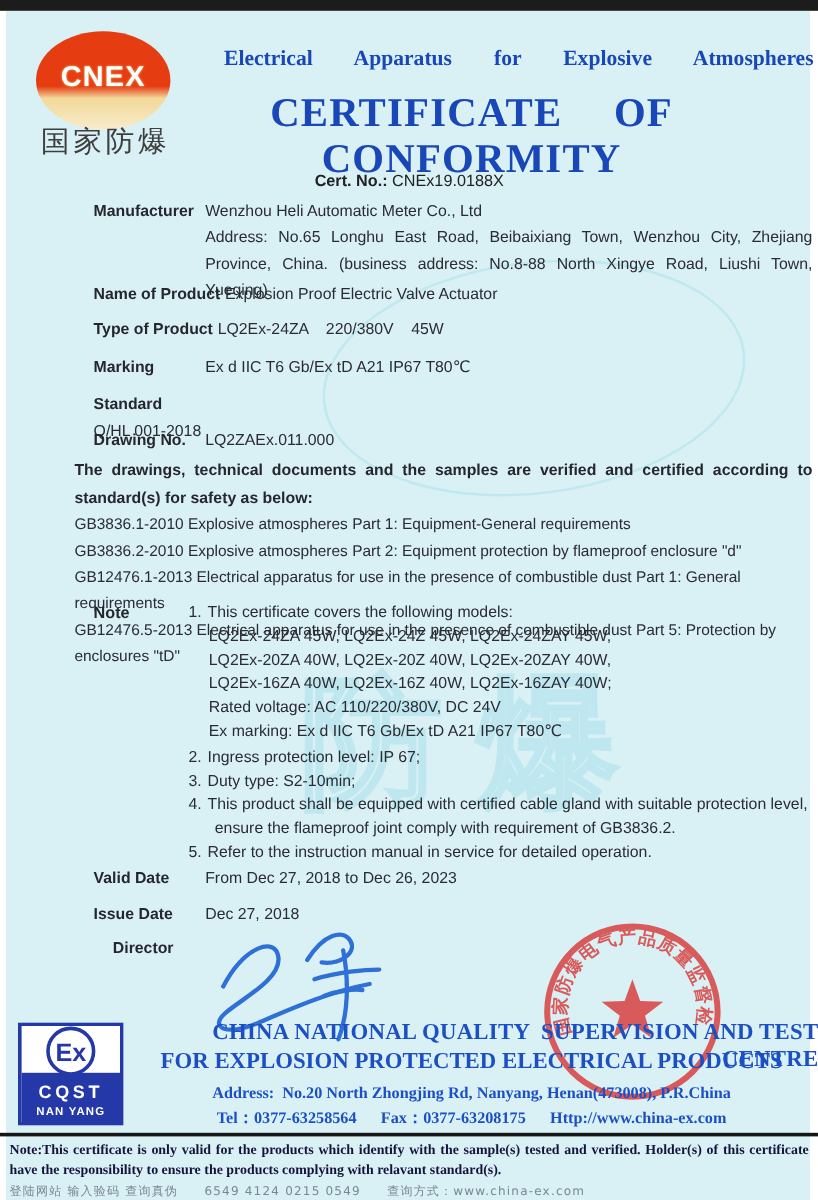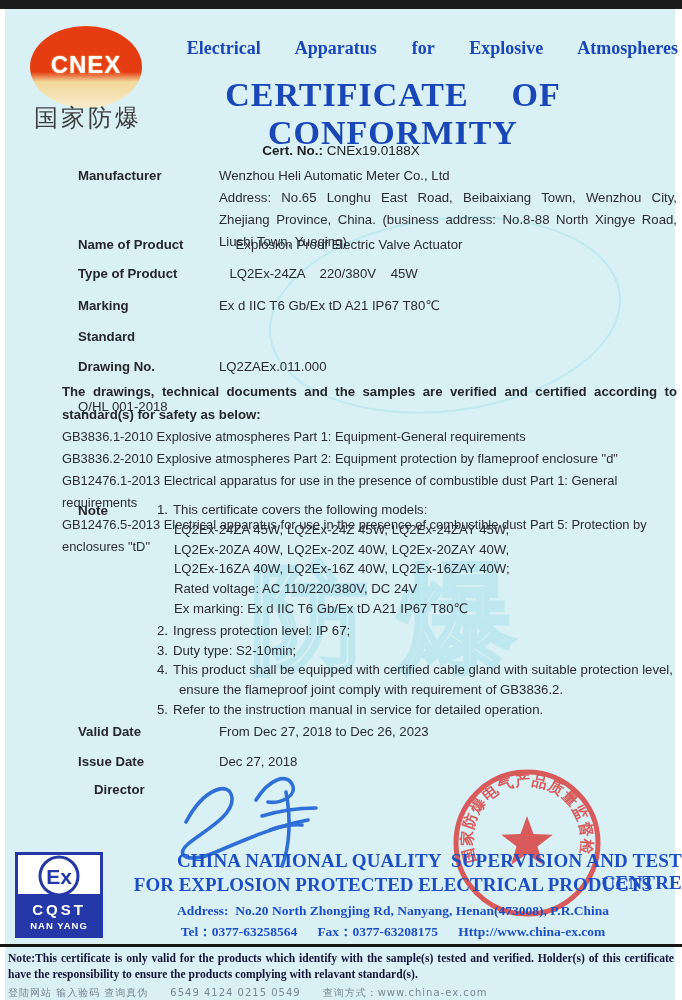--- a/index.html
+++ b/index.html
@@ -31,21 +31,21 @@
   .hdr-subtitle{position:absolute;left:150px;right:4px;top:38px;text-align:right;
     font-family:"Liberation Serif","DejaVu Serif",serif;font-weight:700;font-size:18px;
     color:#1a47b8;word-spacing:13px;}
   .hdr-title{position:absolute;left:104px;right:0px;top:76px;text-align:center;
     font-family:"Liberation Serif","DejaVu Serif",serif;font-weight:700;font-size:34px;
     color:#1a47b8;word-spacing:12px;letter-spacing:1px;}
   .cert-no{position:absolute;left:0;right:0;top:143px;text-align:center;font-size:13.5px;color:#222;}
   .cert-no .lbl{font-weight:700;}
 
   
-  .frow{position:absolute;left:78px;right:5px;display:flex;font-size:13.2px;line-height:22px;gap:48px;}
+  .frow{position:absolute;left:78px;right:5px;display:flex;font-size:13.2px;line-height:22px;}
   .frow .lbl{flex:0 0 auto;min-width:89px;font-weight:700;color:#26262e;padding-right:4px;}
   .frow .val{flex:1;text-align:left;}
   .frow .val.just{text-align:justify;}
 
   .std-intro{position:absolute;left:62px;right:5px;top:381px;font-size:13.2px;font-weight:700;
     line-height:22.5px;text-align:justify;color:#26262e;}
   .std-list{position:absolute;left:62px;right:4px;top:426px;font-size:12.9px;line-height:22px;}
 
   .note-label{position:absolute;left:78px;top:503px;font-size:13.5px;font-weight:700;color:#26262e;}
   .note-body{position:absolute;left:157px;right:4px;top:500px;font-size:13.2px;line-height:19.8px;}

